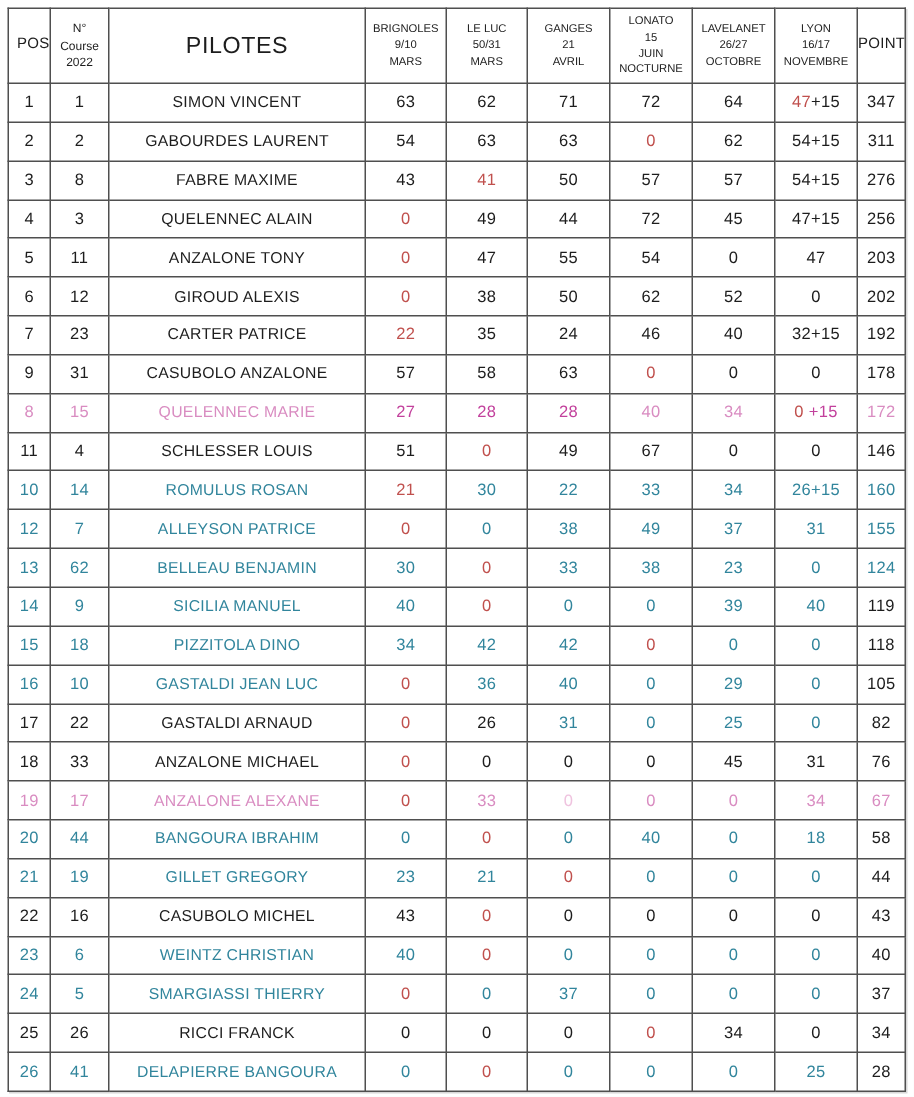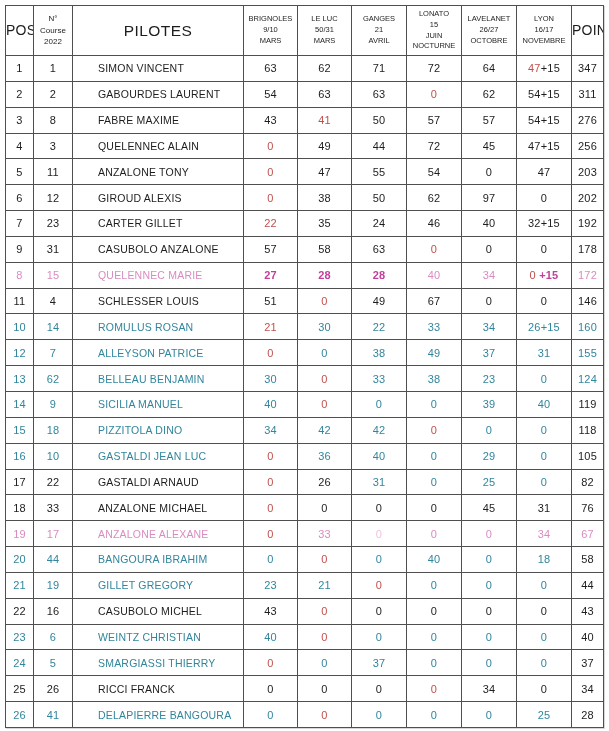--- a/index.html
+++ b/index.html
@@ -32,35 +32,35 @@
   .results thead tr { height: 50px; }
   .results tbody tr { height: 25.85px; }
   th .hlines {
     display: block;
     white-space: pre-line;
     font-size: 7.5px;
     line-height: 1.45;
     font-weight: 400;
     color: #1d1d1d;
   }
-  th.h-pos .hlines, th.h-point .hlines { font-size: 14px; letter-spacing: 0.2px; }
+  th.h-pos .hlines, th.h-point .hlines { font-size: 10px; letter-spacing: 0.2px; text-align: right; }
   th.h-num .hlines { font-size: 8px; }
   th.h-pilotes .hlines {
     font-size: 15.5px;
     letter-spacing: 0.4px;
     line-height: 1;
   }
-  td.left { text-align: left; padding-left: 25px; }
+  td.left { text-align: center; padding-left: 0; }
   td { font-size: 11px; letter-spacing: 0.2px; }
   td.name-cell { font-size: 10.5px; }
   .c-black     { color: #1d1d1d; }
   .c-red       { color: #c0504d; }
   .c-blue      { color: #31859c; }
   .c-pink      { color: #d98cc1; }
-  .c-magenta   { color: #c2409c; font-weight: bold; }
+  .c-magenta   { color: #c2409c; }
   .c-lightpink { color: #efc3df; }
 </style>
 </head>
 <body>
 
 <div class="page">
   <table class="results">
     <colgroup>
       <col style="width:28px">
         <col style="width:39px">
@@ -184,28 +184,28 @@
           <td><span class="c-black">203</span></td>
         </tr>
         <tr>
           <td><span class="c-black">6</span></td>
           <td><span class="c-black">12</span></td>
           <td class="left name-cell"><span class="c-black">GIROUD ALEXIS</span></td>
           <td><span class="c-red">0</span></td>
           <td><span class="c-black">38</span></td>
           <td><span class="c-black">50</span></td>
           <td><span class="c-black">62</span></td>
-          <td><span class="c-black">97</span></td>
+          <td><span class="c-black">52</span></td>
           <td><span class="c-black">0</span></td>
           <td><span class="c-black">202</span></td>
         </tr>
         <tr>
           <td><span class="c-black">7</span></td>
           <td><span class="c-black">23</span></td>
-          <td class="left name-cell"><span class="c-black">CARTER GILLET</span></td>
+          <td class="left name-cell"><span class="c-black">CARTER PATRICE</span></td>
           <td><span class="c-red">22</span></td>
           <td><span class="c-black">35</span></td>
           <td><span class="c-black">24</span></td>
           <td><span class="c-black">46</span></td>
           <td><span class="c-black">40</span></td>
           <td><span class="c-black">32+15</span></td>
           <td><span class="c-black">192</span></td>
         </tr>
         <tr>
           <td><span class="c-black">9</span></td>

